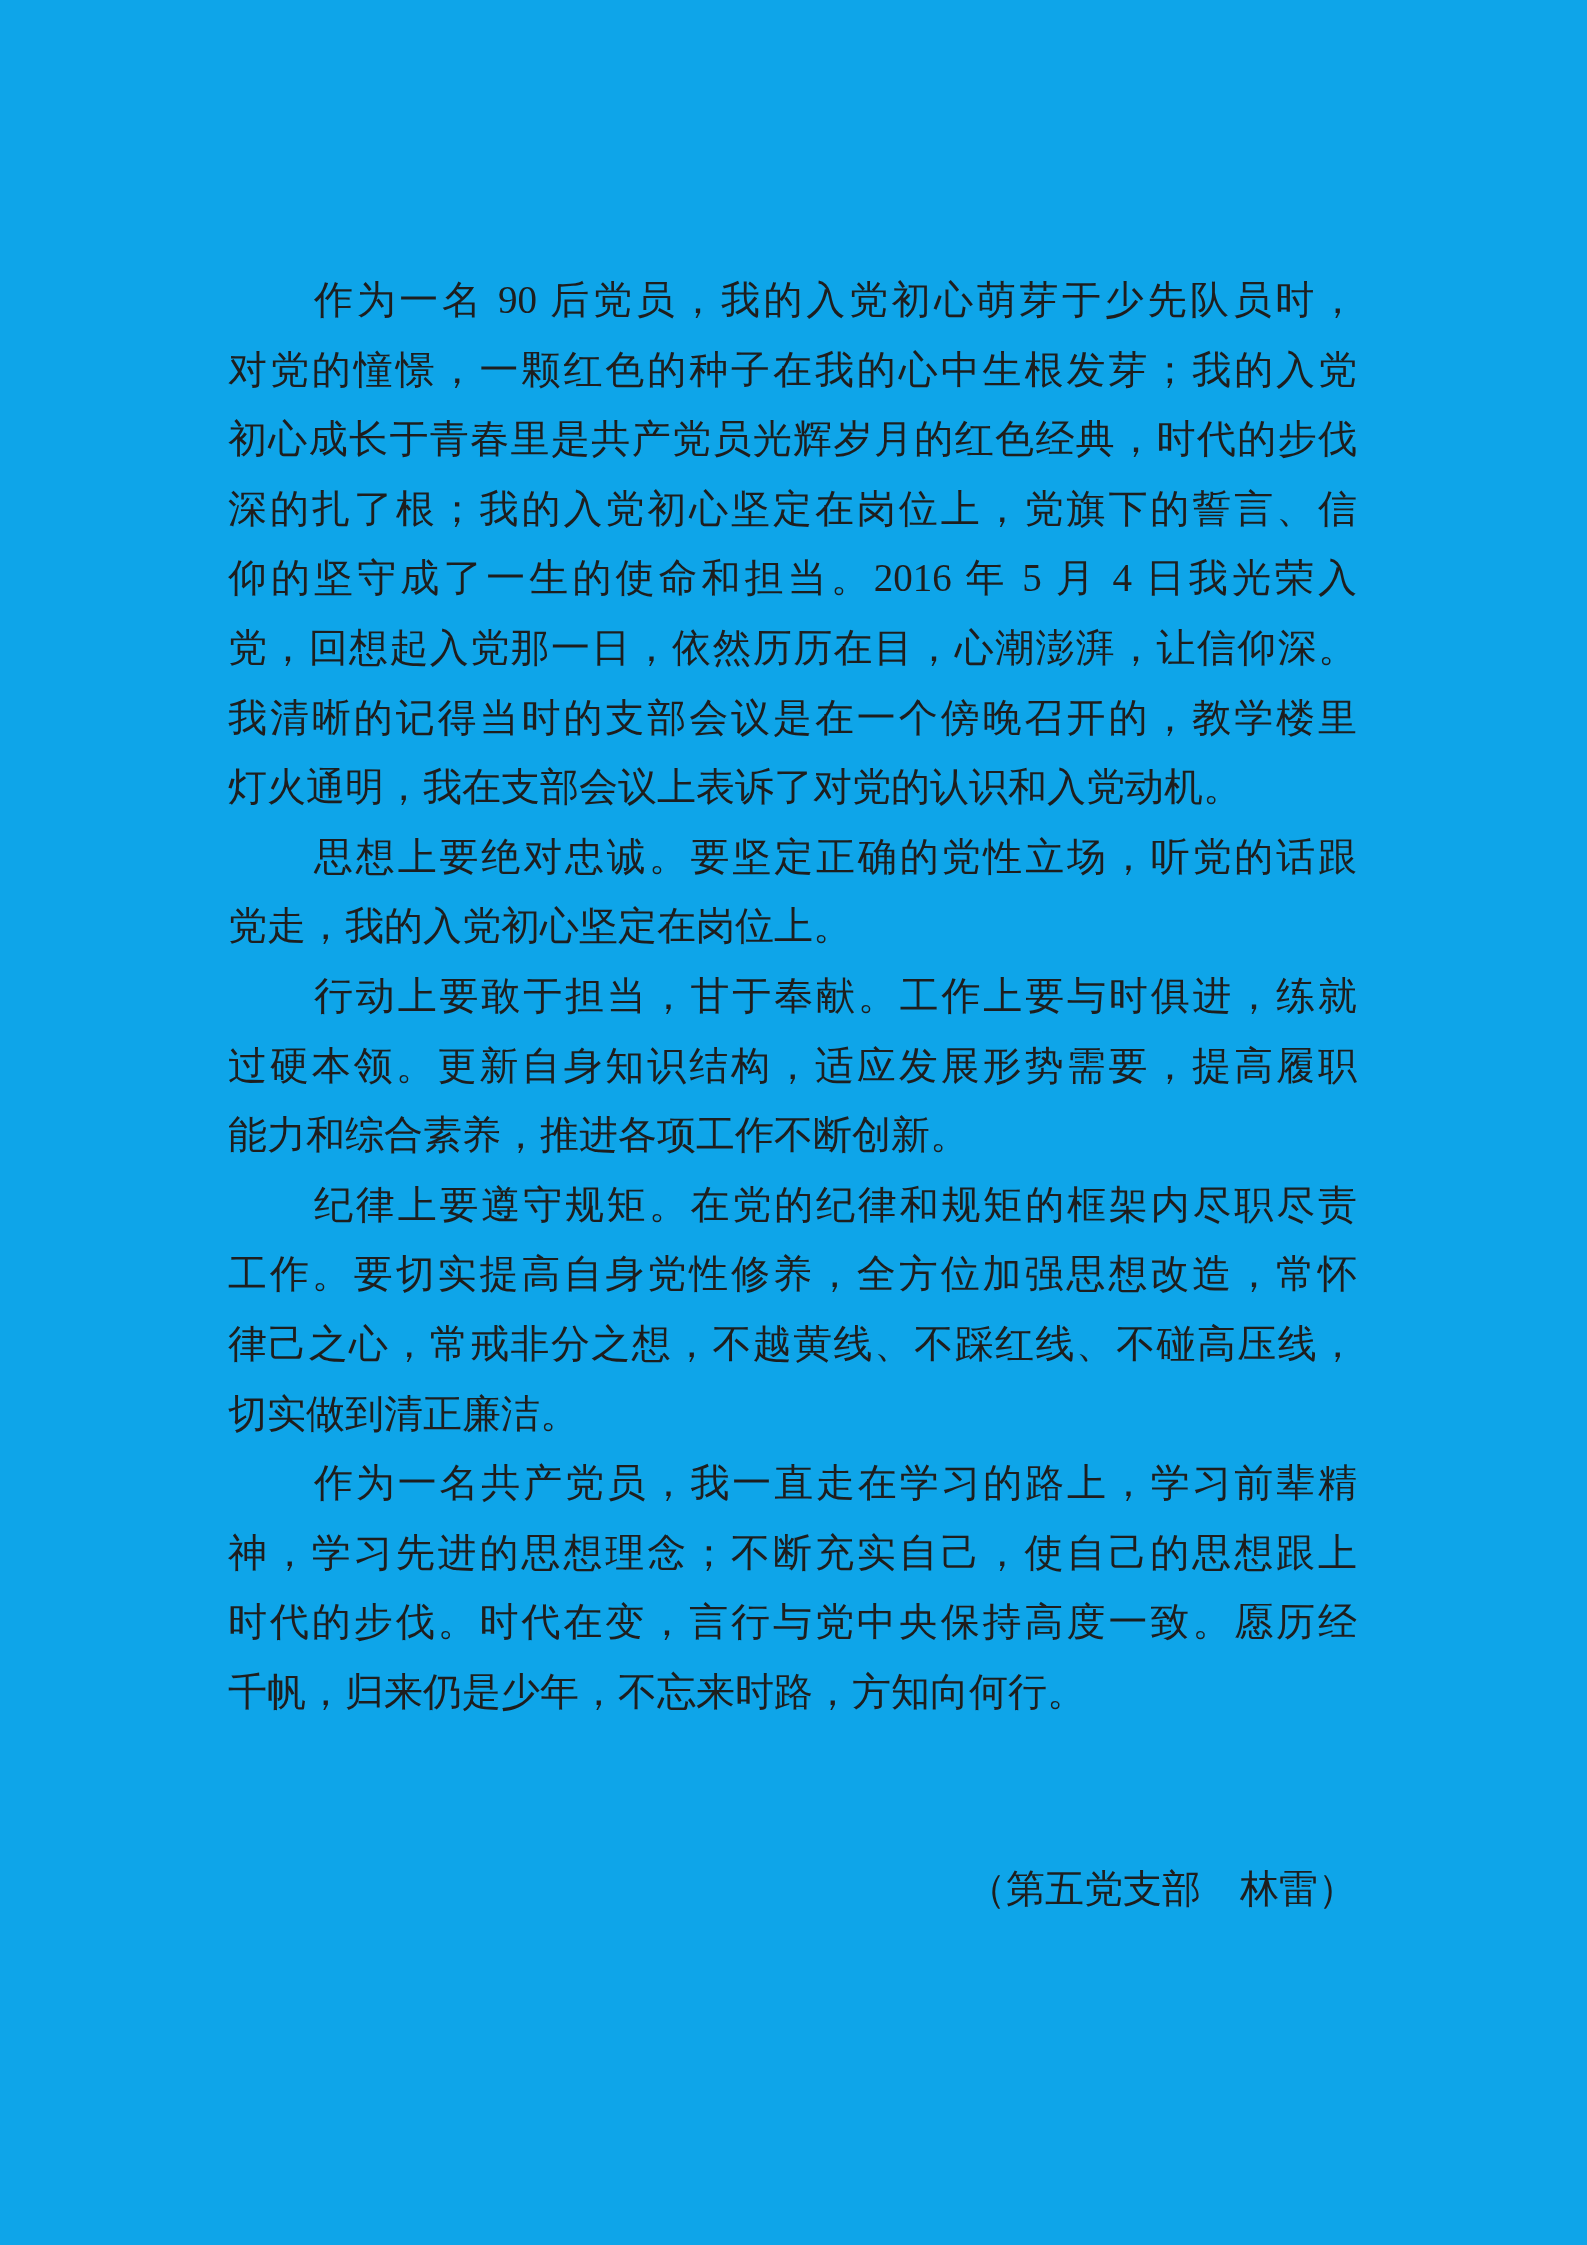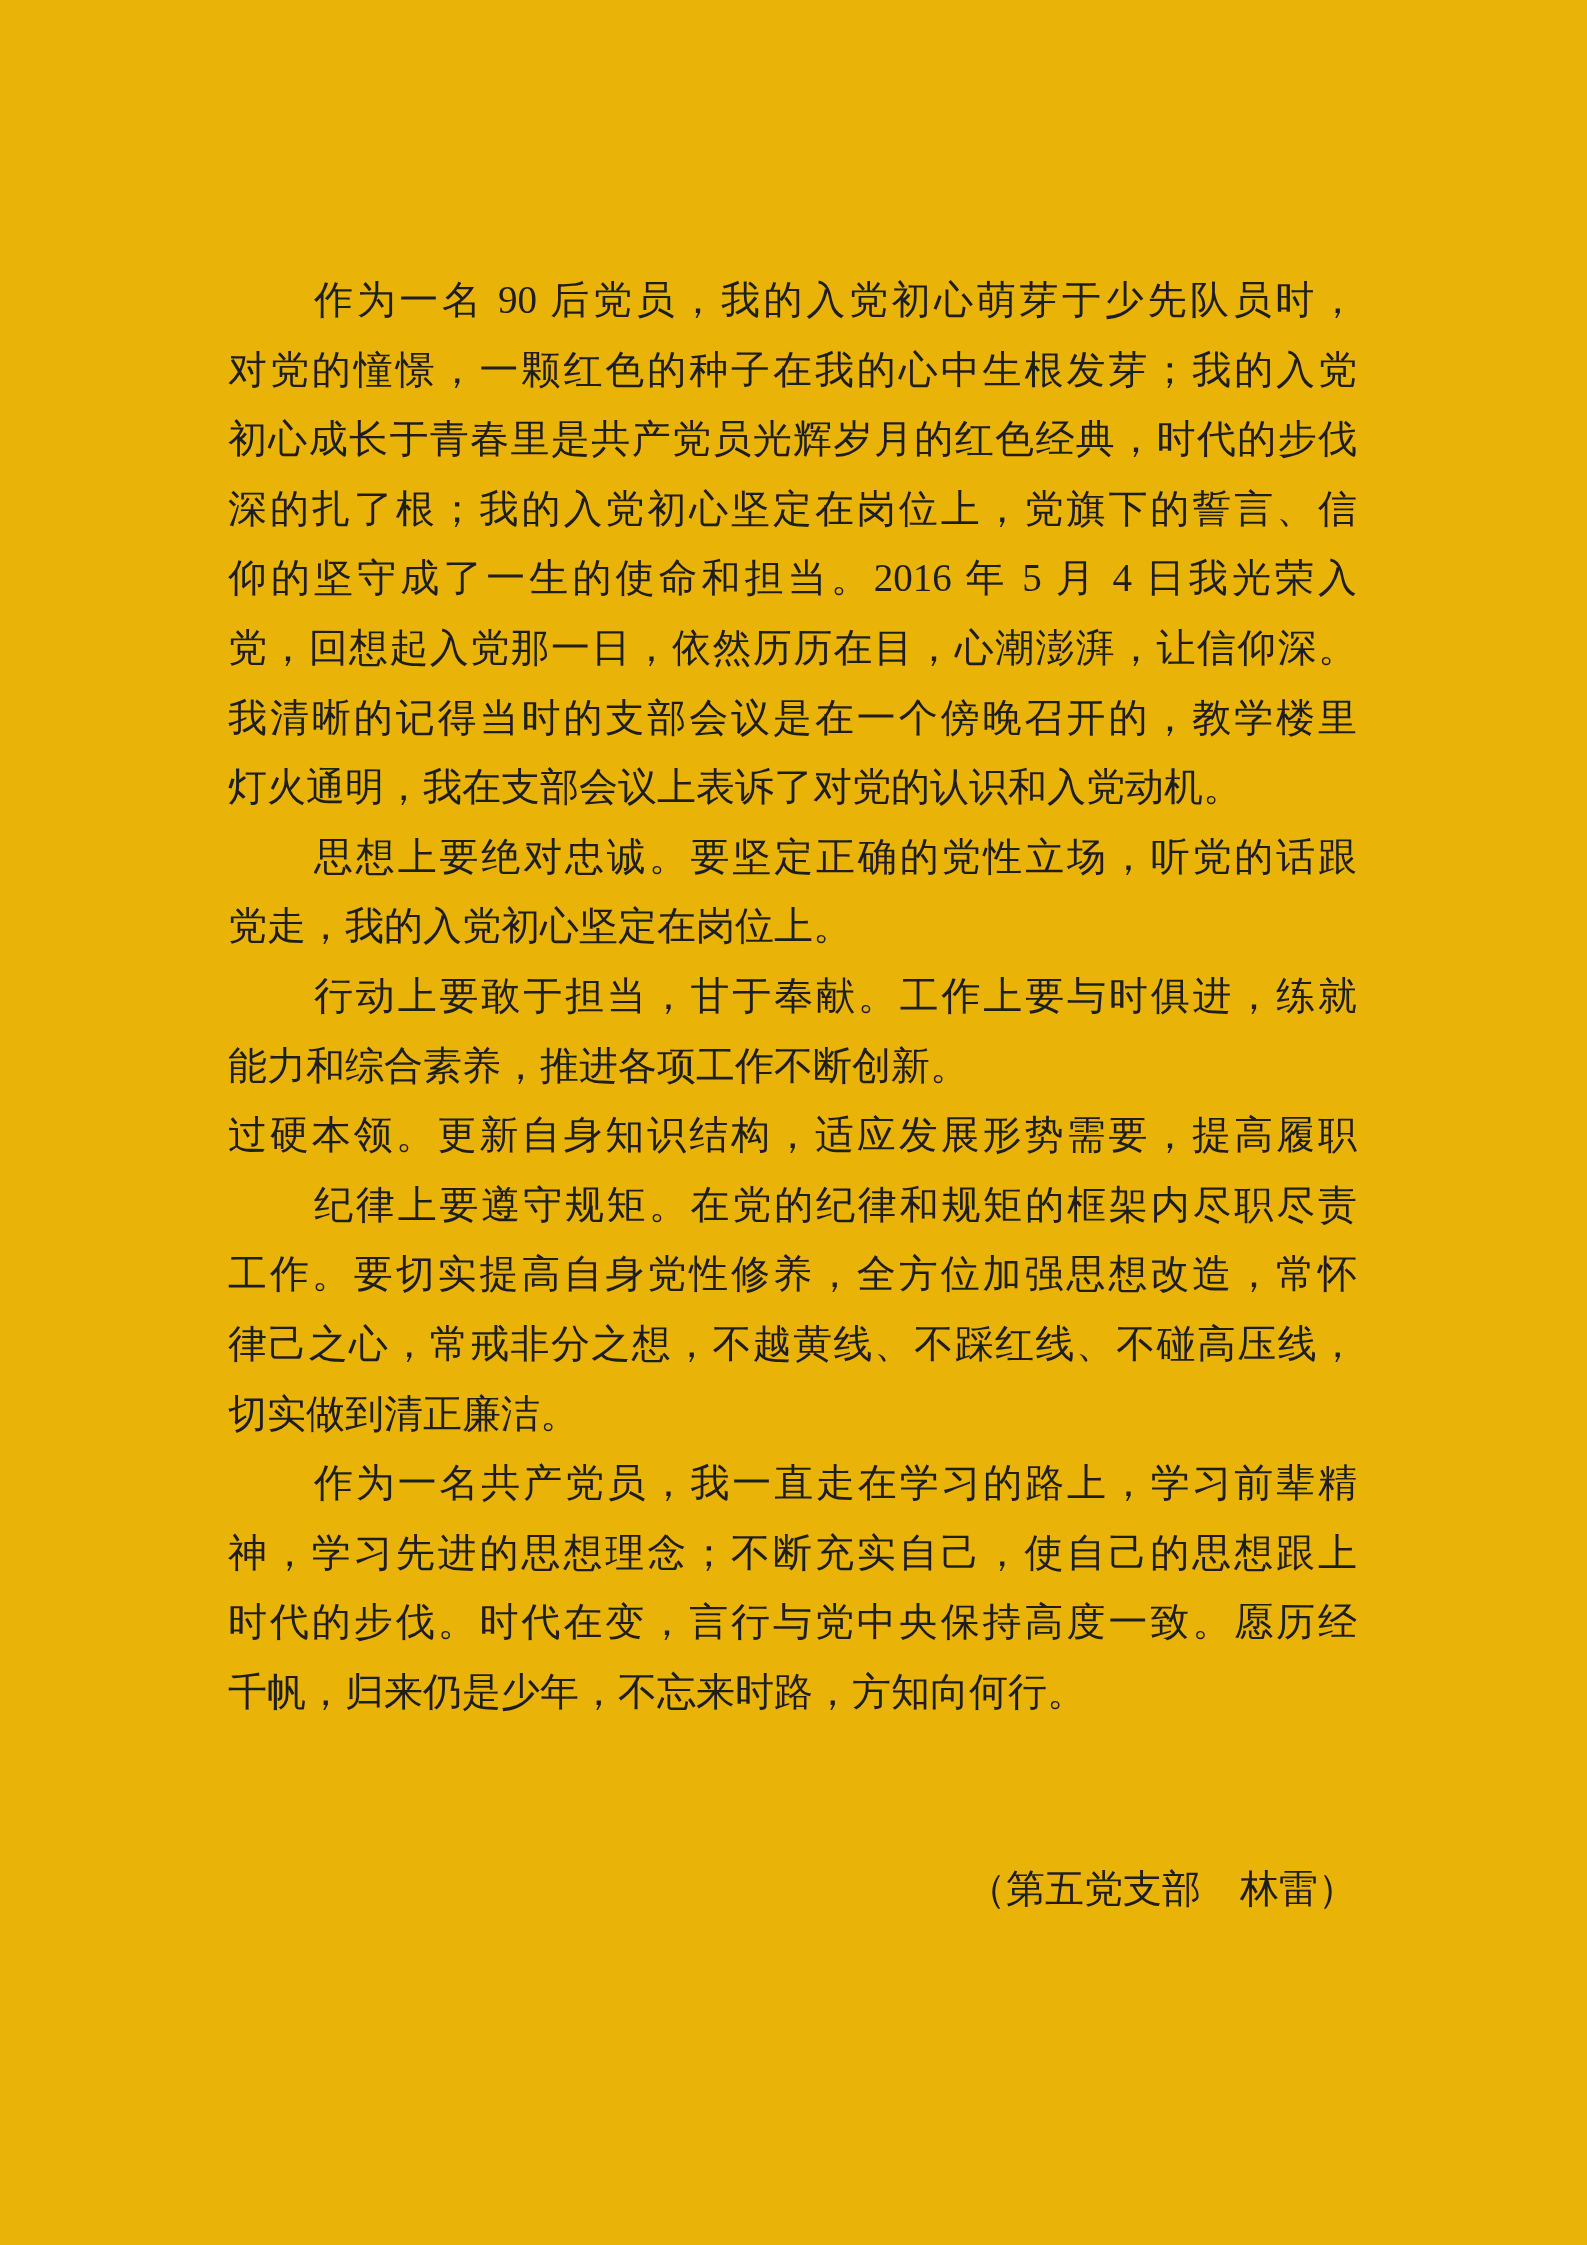--- a/index.html
+++ b/index.html
@@ -11,21 +11,21 @@
     width: 1587px;
     height: 2245px;
     overflow: hidden;
     font-family: "Liberation Serif", "DejaVu Serif", serif;
   }
   .page {
     box-sizing: border-box;
     width: 1587px;
     height: 2245px;
     padding: 265px 230px 0 228px;
-    background: #eab308;
+    background: #0ea5e9;
     color: #1e1e1e;
     font-size: 39px;
   }
   .line {
     height: 69.6px;
     line-height: 69.6px;
     overflow: hidden;
     text-align: justify;
     text-align-last: justify;
     text-justify: inter-character;
@@ -57,22 +57,22 @@
   <div class="line">深的扎了根；我的入党初心坚定在岗位上，党旗下的誓言、信</div>
   <div class="line">仰的坚守成了一生的使命和担当。2016 年 5 月 4 日我光荣入</div>
   <div class="line">党，回想起入党那一日，依然历历在目，心潮澎湃，让信仰深。</div>
   <div class="line">我清晰的记得当时的支部会议是在一个傍晚召开的，教学楼里</div>
   <div class="line last">灯火通明，我在支部会议上表诉了对党的认识和入党动机。</div>
 
   <div class="line indent">思想上要绝对忠诚。要坚定正确的党性立场，听党的话跟</div>
   <div class="line last">党走，我的入党初心坚定在岗位上。</div>
 
   <div class="line indent">行动上要敢于担当，甘于奉献。工作上要与时俱进，练就</div>
+  <div class="line">过硬本领。更新自身知识结构，适应发展形势需要，提高履职</div>
   <div class="line last">能力和综合素养，推进各项工作不断创新。</div>
-  <div class="line">过硬本领。更新自身知识结构，适应发展形势需要，提高履职</div>
 
   <div class="line indent">纪律上要遵守规矩。在党的纪律和规矩的框架内尽职尽责</div>
   <div class="line">工作。要切实提高自身党性修养，全方位加强思想改造，常怀</div>
   <div class="line">律己之心，常戒非分之想，不越黄线、不踩红线、不碰高压线，</div>
   <div class="line last">切实做到清正廉洁。</div>
 
   <div class="line indent">作为一名共产党员，我一直走在学习的路上，学习前辈精</div>
   <div class="line">神，学习先进的思想理念；不断充实自己，使自己的思想跟上</div>
   <div class="line">时代的步伐。时代在变，言行与党中央保持高度一致。愿历经</div>
   <div class="line last">千帆，归来仍是少年，不忘来时路，方知向何行。</div>

